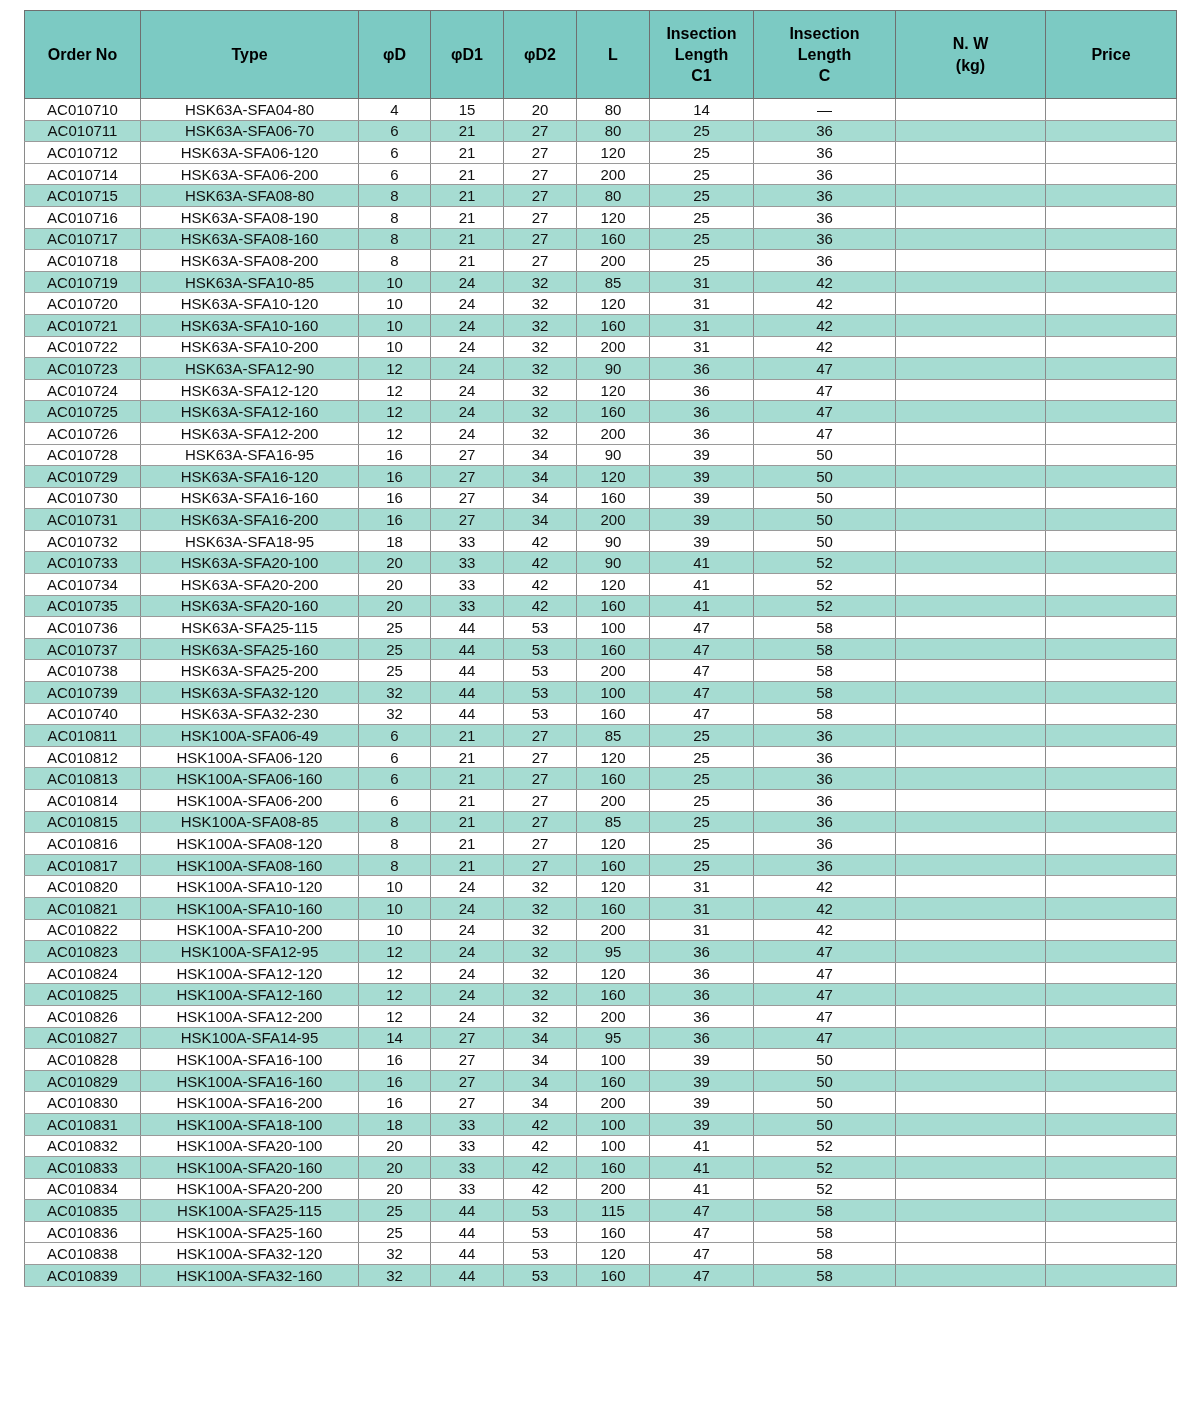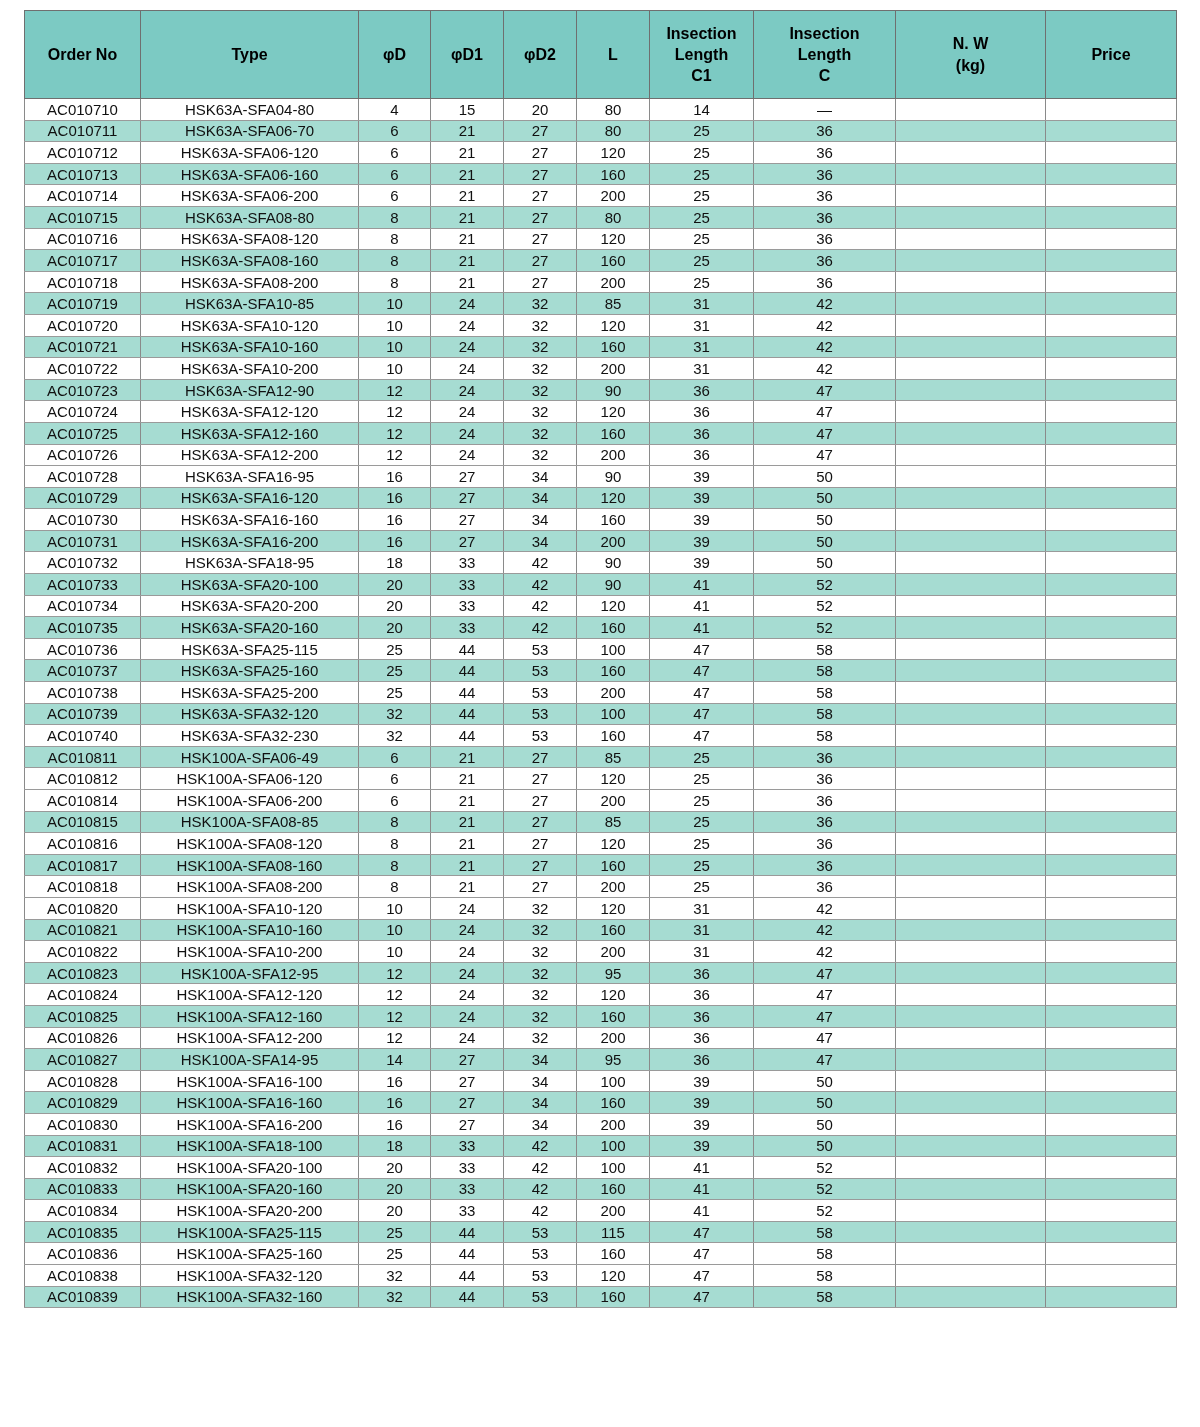--- a/index.html
+++ b/index.html
@@ -129,32 +129,20 @@
           <td>HSK63A-SFA06-120</td>
           <td>6</td>
           <td>21</td>
           <td>27</td>
           <td>120</td>
           <td>25</td>
           <td>36</td>
           <td class="blank"></td>
           <td class="blank"></td>
         </tr>
-        <tr class="alt">
-          <td>AC010713</td>
-          <td>HSK63A-SFA06-160</td>
-          <td>6</td>
-          <td>21</td>
-          <td>27</td>
-          <td>160</td>
-          <td>25</td>
-          <td>36</td>
-          <td class="blank"></td>
-          <td class="blank"></td>
-        </tr>
         <tr>
           <td>AC010714</td>
           <td>HSK63A-SFA06-200</td>
           <td>6</td>
           <td>21</td>
           <td>27</td>
           <td>200</td>
           <td>25</td>
           <td>36</td>
           <td class="blank"></td>
@@ -167,21 +155,21 @@
           <td>21</td>
           <td>27</td>
           <td>80</td>
           <td>25</td>
           <td>36</td>
           <td class="blank"></td>
           <td class="blank"></td>
         </tr>
         <tr>
           <td>AC010716</td>
-          <td>HSK63A-SFA08-120</td>
+          <td>HSK63A-SFA08-190</td>
           <td>8</td>
           <td>21</td>
           <td>27</td>
           <td>120</td>
           <td>25</td>
           <td>36</td>
           <td class="blank"></td>
           <td class="blank"></td>
         </tr>
         <tr class="alt">
@@ -477,20 +465,32 @@
           <td>HSK100A-SFA06-120</td>
           <td>6</td>
           <td>21</td>
           <td>27</td>
           <td>120</td>
           <td>25</td>
           <td>36</td>
           <td class="blank"></td>
           <td class="blank"></td>
         </tr>
+        <tr class="alt">
+          <td>AC010813</td>
+          <td>HSK100A-SFA06-160</td>
+          <td>6</td>
+          <td>21</td>
+          <td>27</td>
+          <td>160</td>
+          <td>25</td>
+          <td>36</td>
+          <td class="blank"></td>
+          <td class="blank"></td>
+        </tr>
         <tr>
           <td>AC010814</td>
           <td>HSK100A-SFA06-200</td>
           <td>6</td>
           <td>21</td>
           <td>27</td>
           <td>200</td>
           <td>25</td>
           <td>36</td>
           <td class="blank"></td>
@@ -520,32 +520,20 @@
           <td class="blank"></td>
           <td class="blank"></td>
         </tr>
         <tr class="alt">
           <td>AC010817</td>
           <td>HSK100A-SFA08-160</td>
           <td>8</td>
           <td>21</td>
           <td>27</td>
           <td>160</td>
-          <td>25</td>
-          <td>36</td>
-          <td class="blank"></td>
-          <td class="blank"></td>
-        </tr>
-        <tr>
-          <td>AC010818</td>
-          <td>HSK100A-SFA08-200</td>
-          <td>8</td>
-          <td>21</td>
-          <td>27</td>
-          <td>200</td>
           <td>25</td>
           <td>36</td>
           <td class="blank"></td>
           <td class="blank"></td>
         </tr>
         <tr>
           <td>AC010820</td>
           <td>HSK100A-SFA10-120</td>
           <td>10</td>
           <td>24</td>

